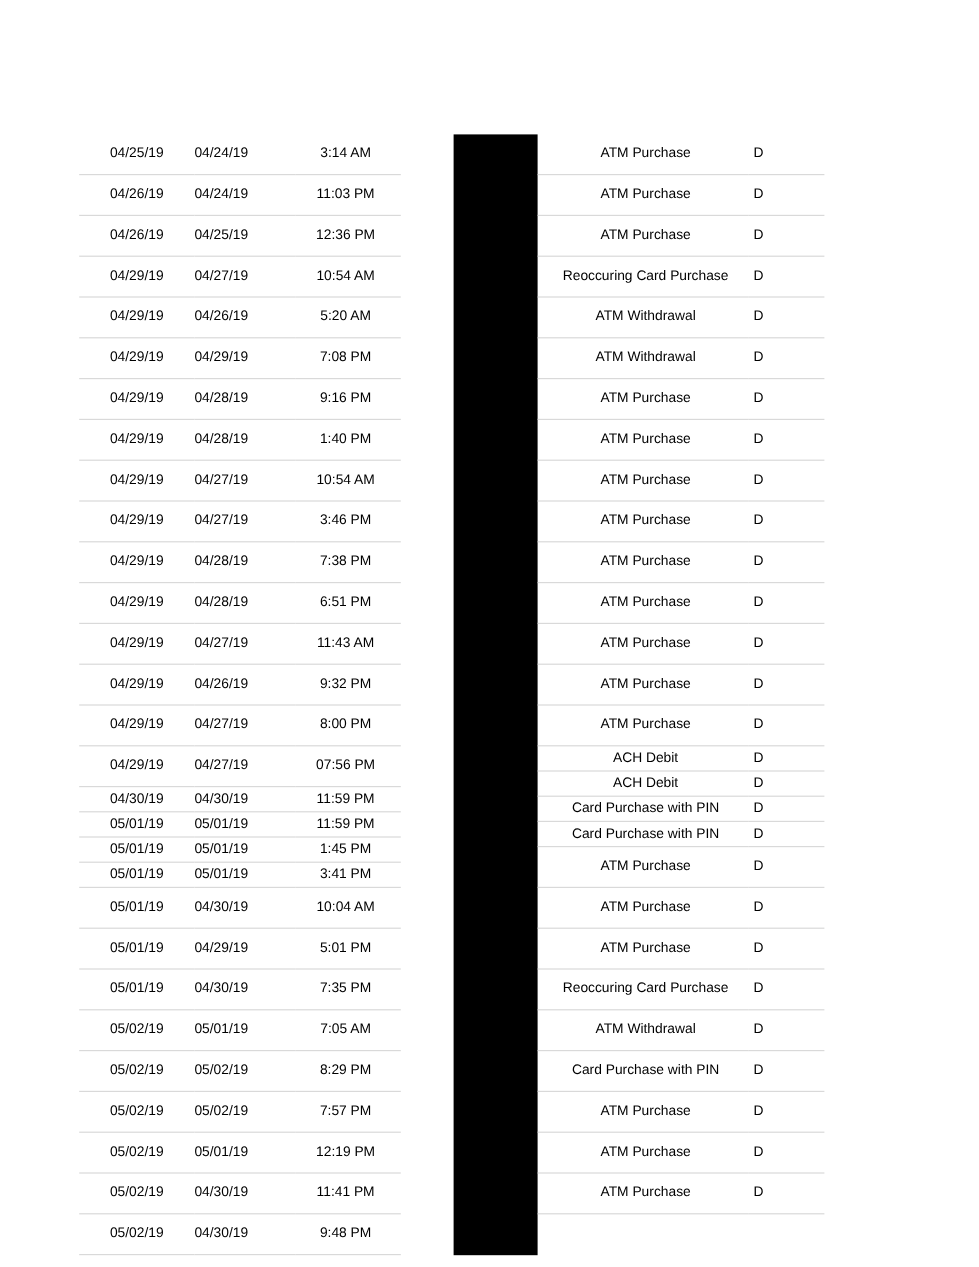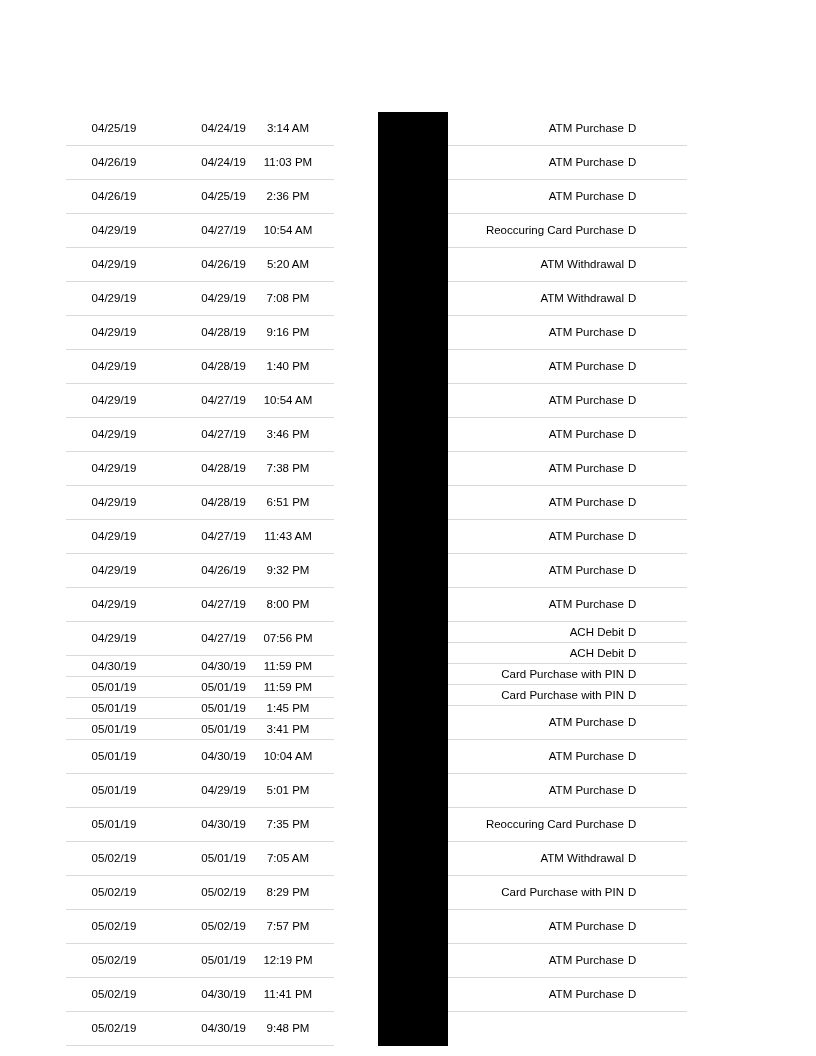--- a/index.html
+++ b/index.html
@@ -50,25 +50,25 @@
     padding: 0;
     vertical-align: middle;
     white-space: nowrap;
     font-size: 11.5px;
     line-height: 13px;
     color: #000;
   }
 
   
   .left-table .c-post { width: 96px; text-align: center; }
-  .left-table .c-tran { width: 84px; text-align: right; }
+  .left-table .c-tran { width: 84px; text-align: left; }
   .left-table .c-time { width: 84px; text-align: center; padding-right: 4px; }
 
   
-  .right-table .c-desc { width: 172px; text-align: right; padding-left: 4px; }
+  .right-table .c-desc { width: 172px; text-align: center; padding-left: 4px; }
   .right-table .c-code { width: 59px; text-align: left; padding-left: 4px; }
 
   
   tr.tall td { height: 33px; }
   tr.short td { height: 20px; }
 
   
   .redaction {
     position: absolute;
     left: 378px;
@@ -90,21 +90,21 @@
           <td class="c-time">3:14 AM</td>
         </tr>
         <tr class="tall">
           <td class="c-post">04/26/19</td>
           <td class="c-tran">04/24/19</td>
           <td class="c-time">11:03 PM</td>
         </tr>
         <tr class="tall">
           <td class="c-post">04/26/19</td>
           <td class="c-tran">04/25/19</td>
-          <td class="c-time">2:36 PM</td>
+          <td class="c-time">12:36 PM</td>
         </tr>
         <tr class="tall">
           <td class="c-post">04/29/19</td>
           <td class="c-tran">04/27/19</td>
           <td class="c-time">10:54 AM</td>
         </tr>
         <tr class="tall">
           <td class="c-post">04/29/19</td>
           <td class="c-tran">04/26/19</td>
           <td class="c-time">5:20 AM</td>

